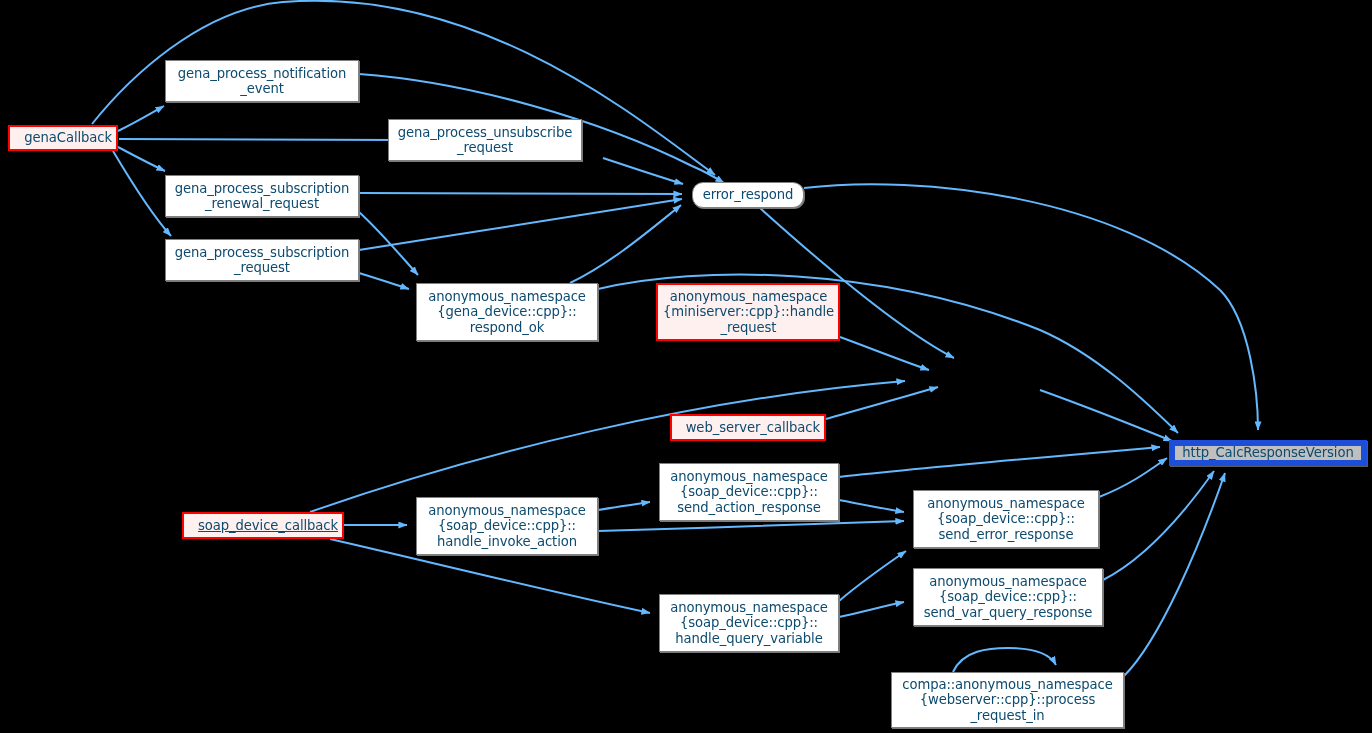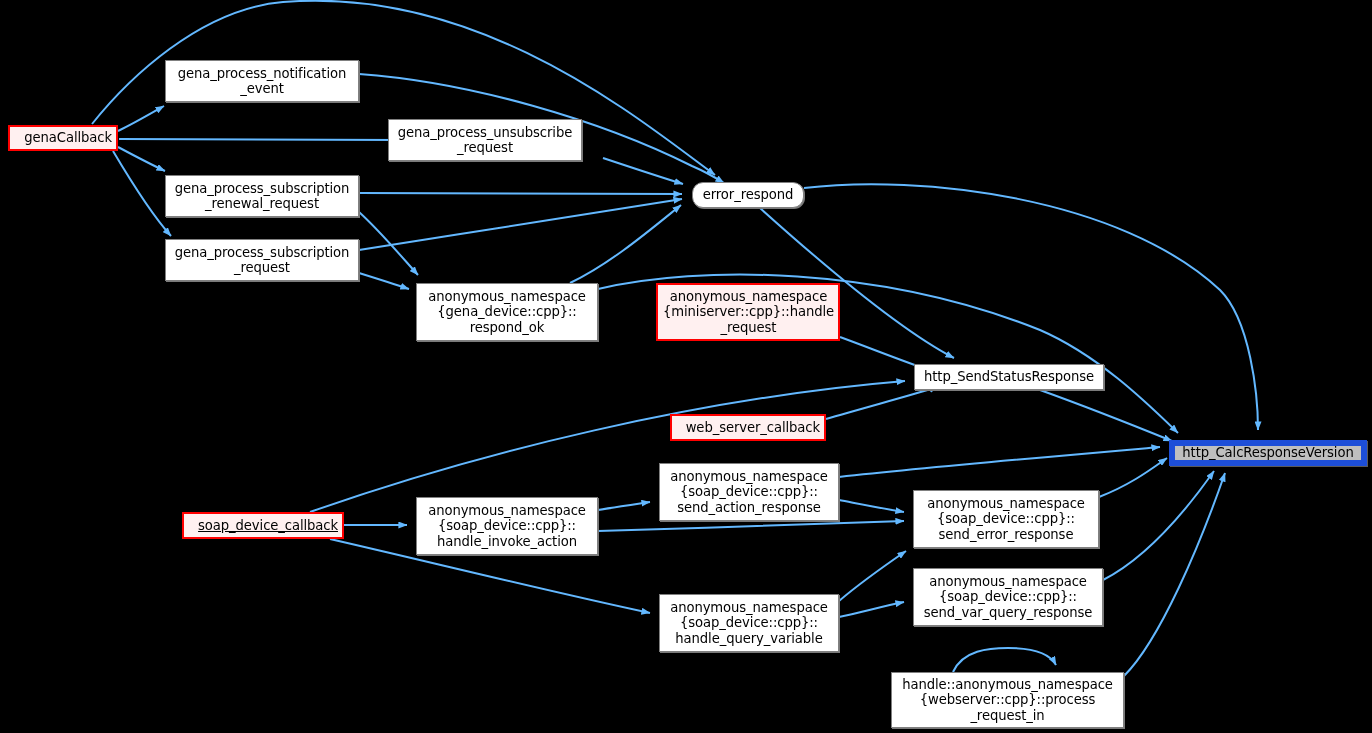--- a/index.html
+++ b/index.html
@@ -24,21 +24,21 @@
   }
   .node {
     position: absolute;
     box-sizing: border-box;
     display: flex;
     align-items: center;
     justify-content: center;
     text-align: center;
     font-size: 13.2px;
     line-height: 15.5px;
-    color: #000000;
+    color: #0c4a6e;
     white-space: pre-line;
     letter-spacing: -0.1px;
   }
   .node-normal {
     background: #ffffff;
     border: 1px solid #808080;
     box-shadow: 1px 1px 0 0 #7a7a7a;
   }
   .node-highlight {
     background: #fff0f0;
@@ -165,23 +165,20 @@
 {gena_device::cpp}::
 respond_ok</span>
   </div>
 
   <div class="node node-highlight" style="left:656px; top:283px; width:184px; height:58px;">
     <span>anonymous_namespace
 {miniserver::cpp}::handle
 _request</span>
   </div>
 
-  <div class="node node-normal" style="left:914px; top:364px; width:190px; height:26px;">
-    <span>http_SendStatusResponse</span>
-  </div>
 
   <div class="node node-highlight" style="left:670px; top:414px; width:156px; height:27px;">
     <span>web_server_callback</span>
   </div>
 
   <div class="node node-current" style="left:1169px; top:440px; width:198px; height:26px;">
     <span>http_CalcResponseVersion</span>
   </div>
 
   <div class="node node-normal" style="left:659px; top:463px; width:180px; height:58px;">
@@ -212,18 +209,18 @@
 send_var_query_response</span>
   </div>
 
   <div class="node node-normal" style="left:659px; top:594px; width:180px; height:58px;">
     <span>anonymous_namespace
 {soap_device::cpp}::
 handle_query_variable</span>
   </div>
 
   <div class="node node-normal" style="left:891px; top:672px; width:233px; height:56px;">
-    <span>handle::anonymous_namespace
+    <span>compa::anonymous_namespace
 {webserver::cpp}::process
 _request_in</span>
   </div>
 
 </div>
 
 </body></html>

